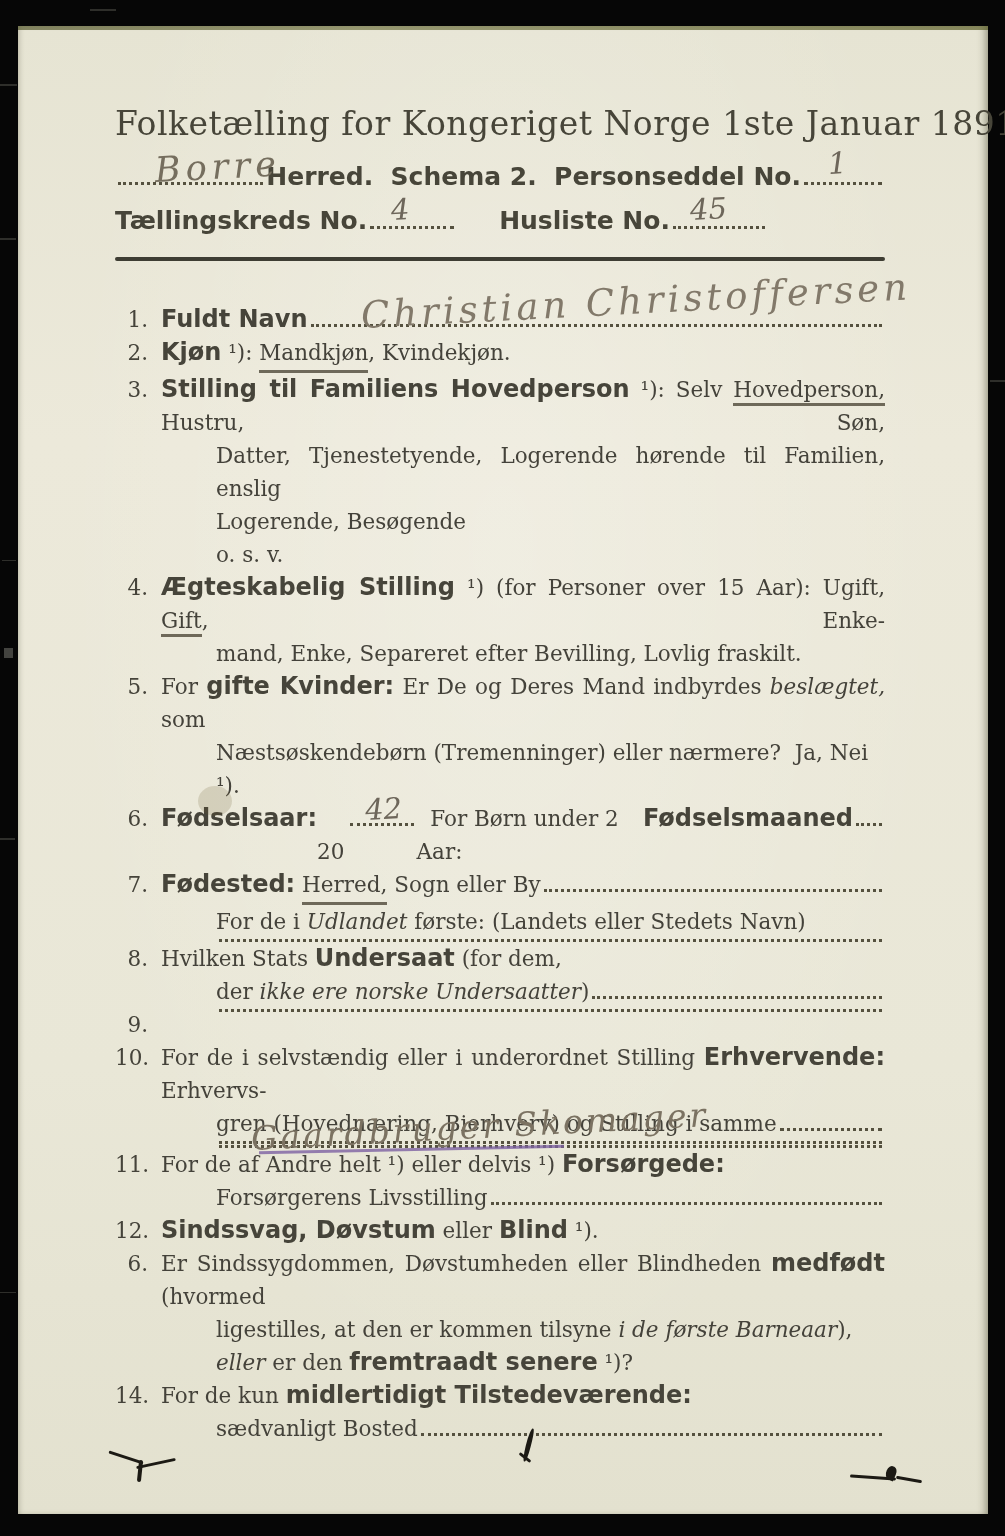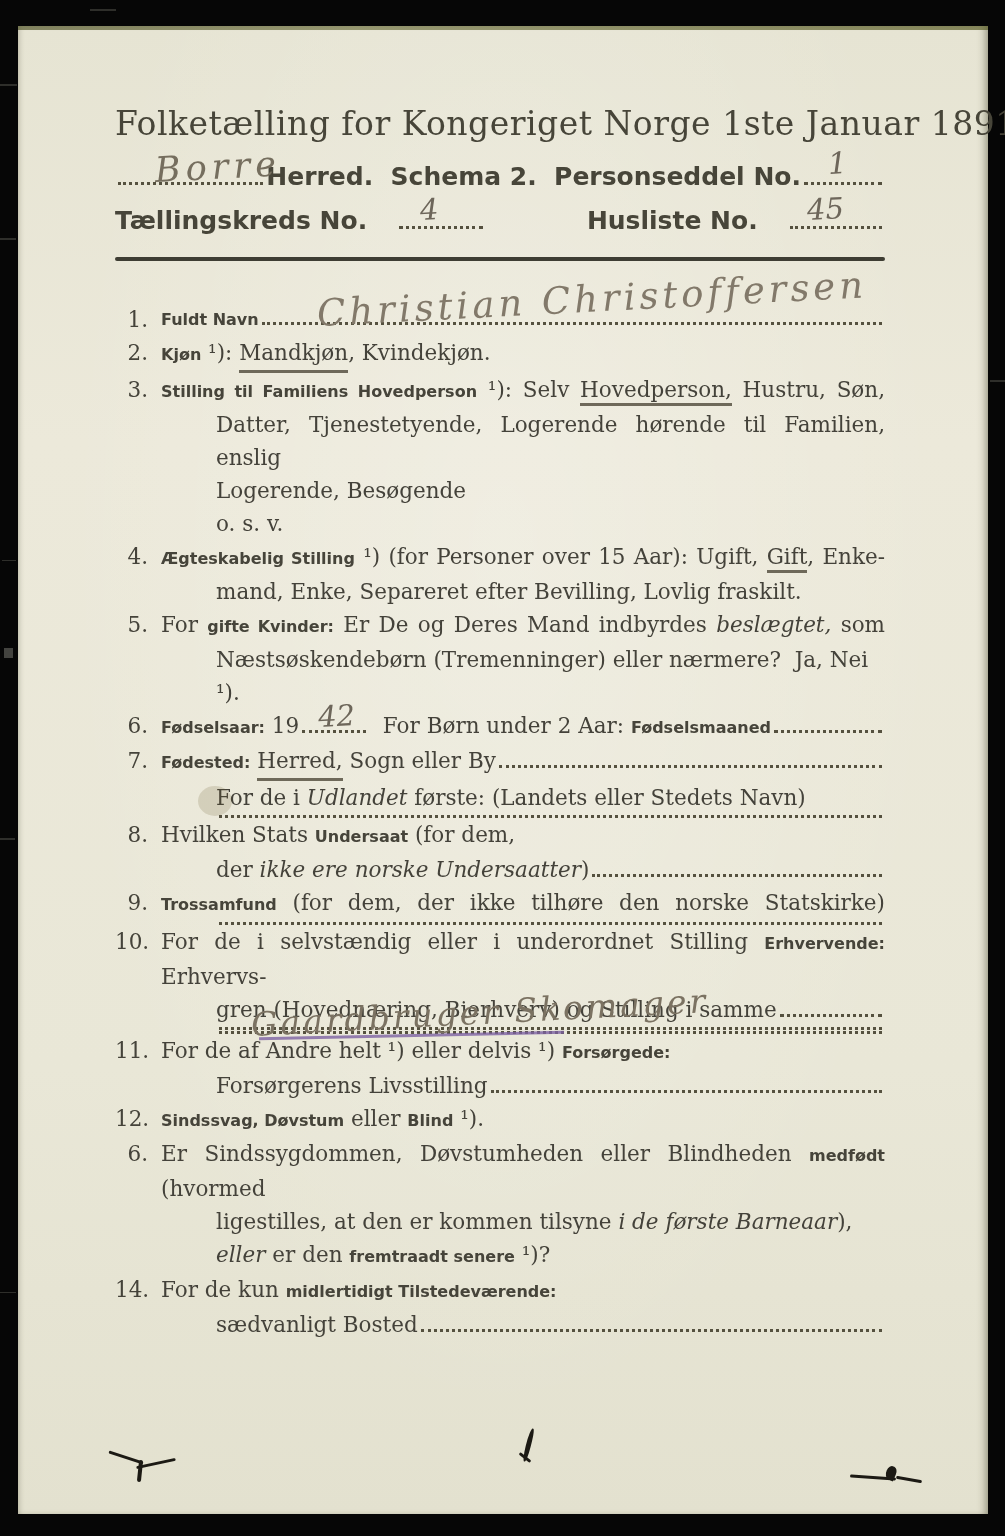--- a/index.html
+++ b/index.html
@@ -16,21 +16,21 @@
     color:#44423a;}
   .paper::before{content:'';position:absolute;top:0;left:0;right:0;height:4px;
     background:linear-gradient(90deg,#4e5124,#6c6f3c 35%,#55581f);opacity:.65;}
   .form-area{position:relative;padding:0 103px 0 97px;}
 
   
   .title{margin-top:78px;text-align:center;font-size:33px;letter-spacing:.5px;color:#474539;
          white-space:nowrap;}
   .hline{display:flex;align-items:baseline;margin:0;line-height:40px;}
   .hline2{margin-top:14px;}
-  .hline3{margin-top:4px;justify-content:space-between;}
+  .hline3{margin-top:4px;justify-content:flex-start;}
   .bigb{font-family:"DejaVu Sans",sans-serif;font-weight:bold;font-size:25px;color:#474539;
         white-space:pre-wrap;}
   .rule{height:4px;background:#3e3d33;margin-top:16px;border-radius:2px;}
 
   
   .dots{flex:1 1 auto;min-width:26px;height:1px;border-bottom:3px dotted #55513f;
         position:relative;margin:0 3px;}
   .dots.fixedw{flex:0 0 auto;}
 
   
@@ -48,21 +48,21 @@
   
   .items{margin-top:42px;font-size:21.5px;}
   .item{display:grid;grid-template-columns:46px 1fr;}
   .num{text-align:right;padding-right:13px;line-height:33px;color:#45433a;}
   .content{min-width:0;}
   .line{display:flex;align-items:baseline;line-height:33px;}
   .line span.t{white-space:pre-wrap;}
   .line.just{display:block;text-align:justify;text-align-last:justify;}
   .line.just span.t{white-space:normal;margin-top:20px;}
   .indent{margin-left:55px;}
-  .b{font-family:"DejaVu Sans",sans-serif;font-weight:bold;font-size:16px;color:#46443a;}
+  .b{font-family:"DejaVu Sans",sans-serif;font-weight:bold;font-size:24px;color:#46443a;}
   .i{font-style:italic;}
   .u{border-bottom:3px solid rgba(74,68,52,.78);padding-bottom:1px;}
 
   
   .ink{position:absolute;pointer-events:none;z-index:4;}
   .ink div{position:absolute;background:#1c1a14;border-radius:2px;}
 </style>
 </head>
 <body>
 
@@ -158,21 +158,21 @@
               <div class="line indent">
                 <span class="t">Næstsøskendebørn (Tremenninger) eller nærmere?&nbsp; Ja, Nei ¹).</span>
               </div>
             </div>
           </div>
           <div class="item">
             <div class="num">6.</div>
             <div class="content">
               <div class="line">
                 <span class="t b">Fødselsaar:</span>
-                <span class="t"> 19</span>
+                <span class="t"> 20</span>
                 <span class="dots fixedw" style="flex: 0 0 64px;">
                   <span class="hw hw-num">42</span>
                 </span>
                 <span class="t">&nbsp; For Børn under 2 Aar: </span>
                 <span class="t b">Fødselsmaaned</span>
                 <span class="dots"></span>
               </div>
             </div>
           </div>
           <div class="item">
@@ -207,21 +207,20 @@
                 <span class="t">der </span>
                 <span class="t i">ikke ere norske Undersaatter</span>
                 <span class="t">)</span>
                 <span class="dots"></span>
               </div>
             </div>
           </div>
           <div class="item">
             <div class="num">9.</div>
             <div class="content">
-              <div class="line just"><span class="t b">Trossamfund</span><span class="t"> (for dem, der ikke tilhøre den norske Statskirke)</span></div>
               <div class="line indent">
                 <span class="dots"></span>
               </div>
             </div>
           </div>
           <div class="item">
             <div class="num">10.</div>
             <div class="content">
               <div class="line just"><span class="t">For de i selvstændig eller i underordnet Stilling </span><span class="t b">Erhvervende:</span><span class="t"> Erhvervs-</span></div>
               <div class="line indent">

